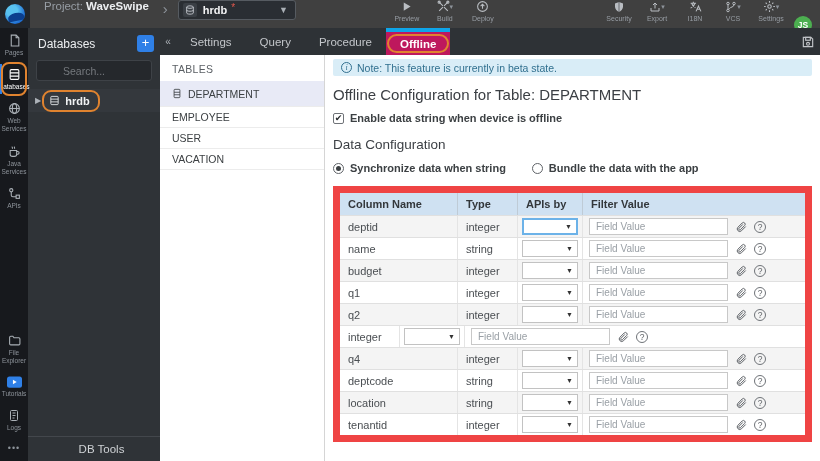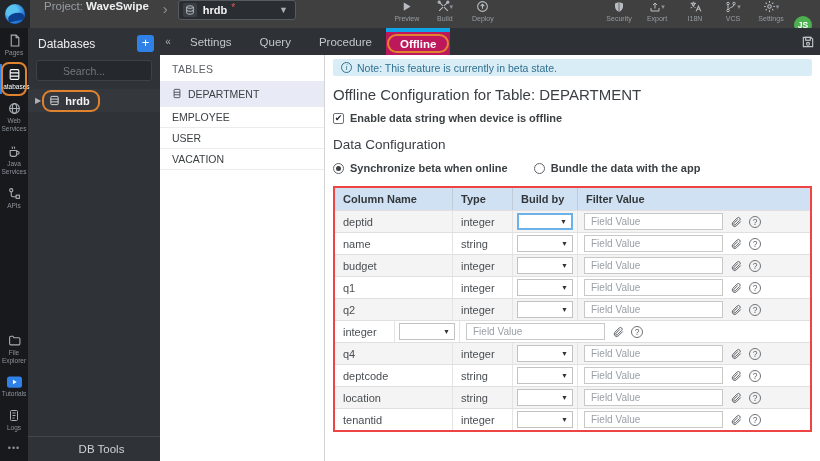--- a/index.html
+++ b/index.html
@@ -87,21 +87,21 @@
   .checkbox { width:11px; height:11px; border:1px solid #6f7378; border-radius:2px; background:#fff; display:flex; align-items:center; justify-content:center; font-size:9px; color:#2b2e31; line-height:1; }
   .check-label { font-size:11px; font-weight:bold; color:#3c4043; }
   .section-title { font-size:13.5px; color:#3b3f44; font-weight:500; margin:13px 0 10px; }
   .radio-row { display:flex; align-items:center; gap:26px; margin-bottom:12px; }
   .radio-opt { display:flex; align-items:center; gap:6px; cursor:pointer; }
   .radio { width:11px; height:11px; border:1px solid #5f6368; border-radius:50%; display:flex; align-items:center; justify-content:center; background:#fff; }
   .radio.on::after { content:""; width:5px; height:5px; border-radius:50%; background:#3c4043; }
   .radio-label { font-size:11px; font-weight:bold; color:#3c4043; }
 
   
-  .cfg-table { width:479px; border:2px solid #ef4444; }
+  .cfg-table { width:479px; border:7px solid #ef4444; }
   .thead { display:flex; background:#cfe1f2; height:22px; }
   .thead .th { font-size:11px; font-weight:bold; color:#33373b; display:flex; align-items:center; padding-left:8px; border-right:1px solid #bfcbd6; }
   .thead .th:last-child { border-right:none; }
   .c1 { width:118px; flex:0 0 auto; }
   .c2 { width:60px; flex:0 0 auto; }
   .c3 { width:65px; flex:0 0 auto; }
   .c4 { flex:1; min-width:0; }
   .trow { display:flex; height:22px; border-top:1px solid #e0e0e0; background:#fff; }
   .trow:nth-child(even) { background:#f4f4f4; }
   .trow .td { display:flex; align-items:center; padding-left:8px; font-size:11px; color:#4a4e52; border-right:1px solid #e4e4e4; }
@@ -375,33 +375,33 @@
         </div>
         <div class="page-title">Offline Configuration for Table: DEPARTMENT</div>
         <div class="check-row">
           <span class="checkbox">✔</span>
           <span class="check-label">Enable data string when device is offline</span>
         </div>
         <div class="section-title">Data Configuration</div>
         <div class="radio-row">
           <span class="radio-opt">
             <span class="radio on"></span>
-            <span class="radio-label">Synchronize beta when online</span>
+            <span class="radio-label">Synchronize data when string</span>
           </span>
           <span class="radio-opt">
             <span class="radio"></span>
             <span class="radio-label">Bundle the data with the app</span>
           </span>
         </div>
 
         <div class="cfg-table">
           <div class="thead">
             <div class="th c1">Column Name</div>
             <div class="th c2">Type</div>
-            <div class="th c3">Build by</div>
+            <div class="th c3">APIs by</div>
             <div class="th c4">Filter Value</div>
           </div>
           <div class="trow focused">
               <div class="td c1">deptid</div>
               <div class="td c2">integer</div>
               <div class="td c3">
                 <span class="sel">
                   <span></span>
                   <span class="caret">▼</span>
                 </span>

